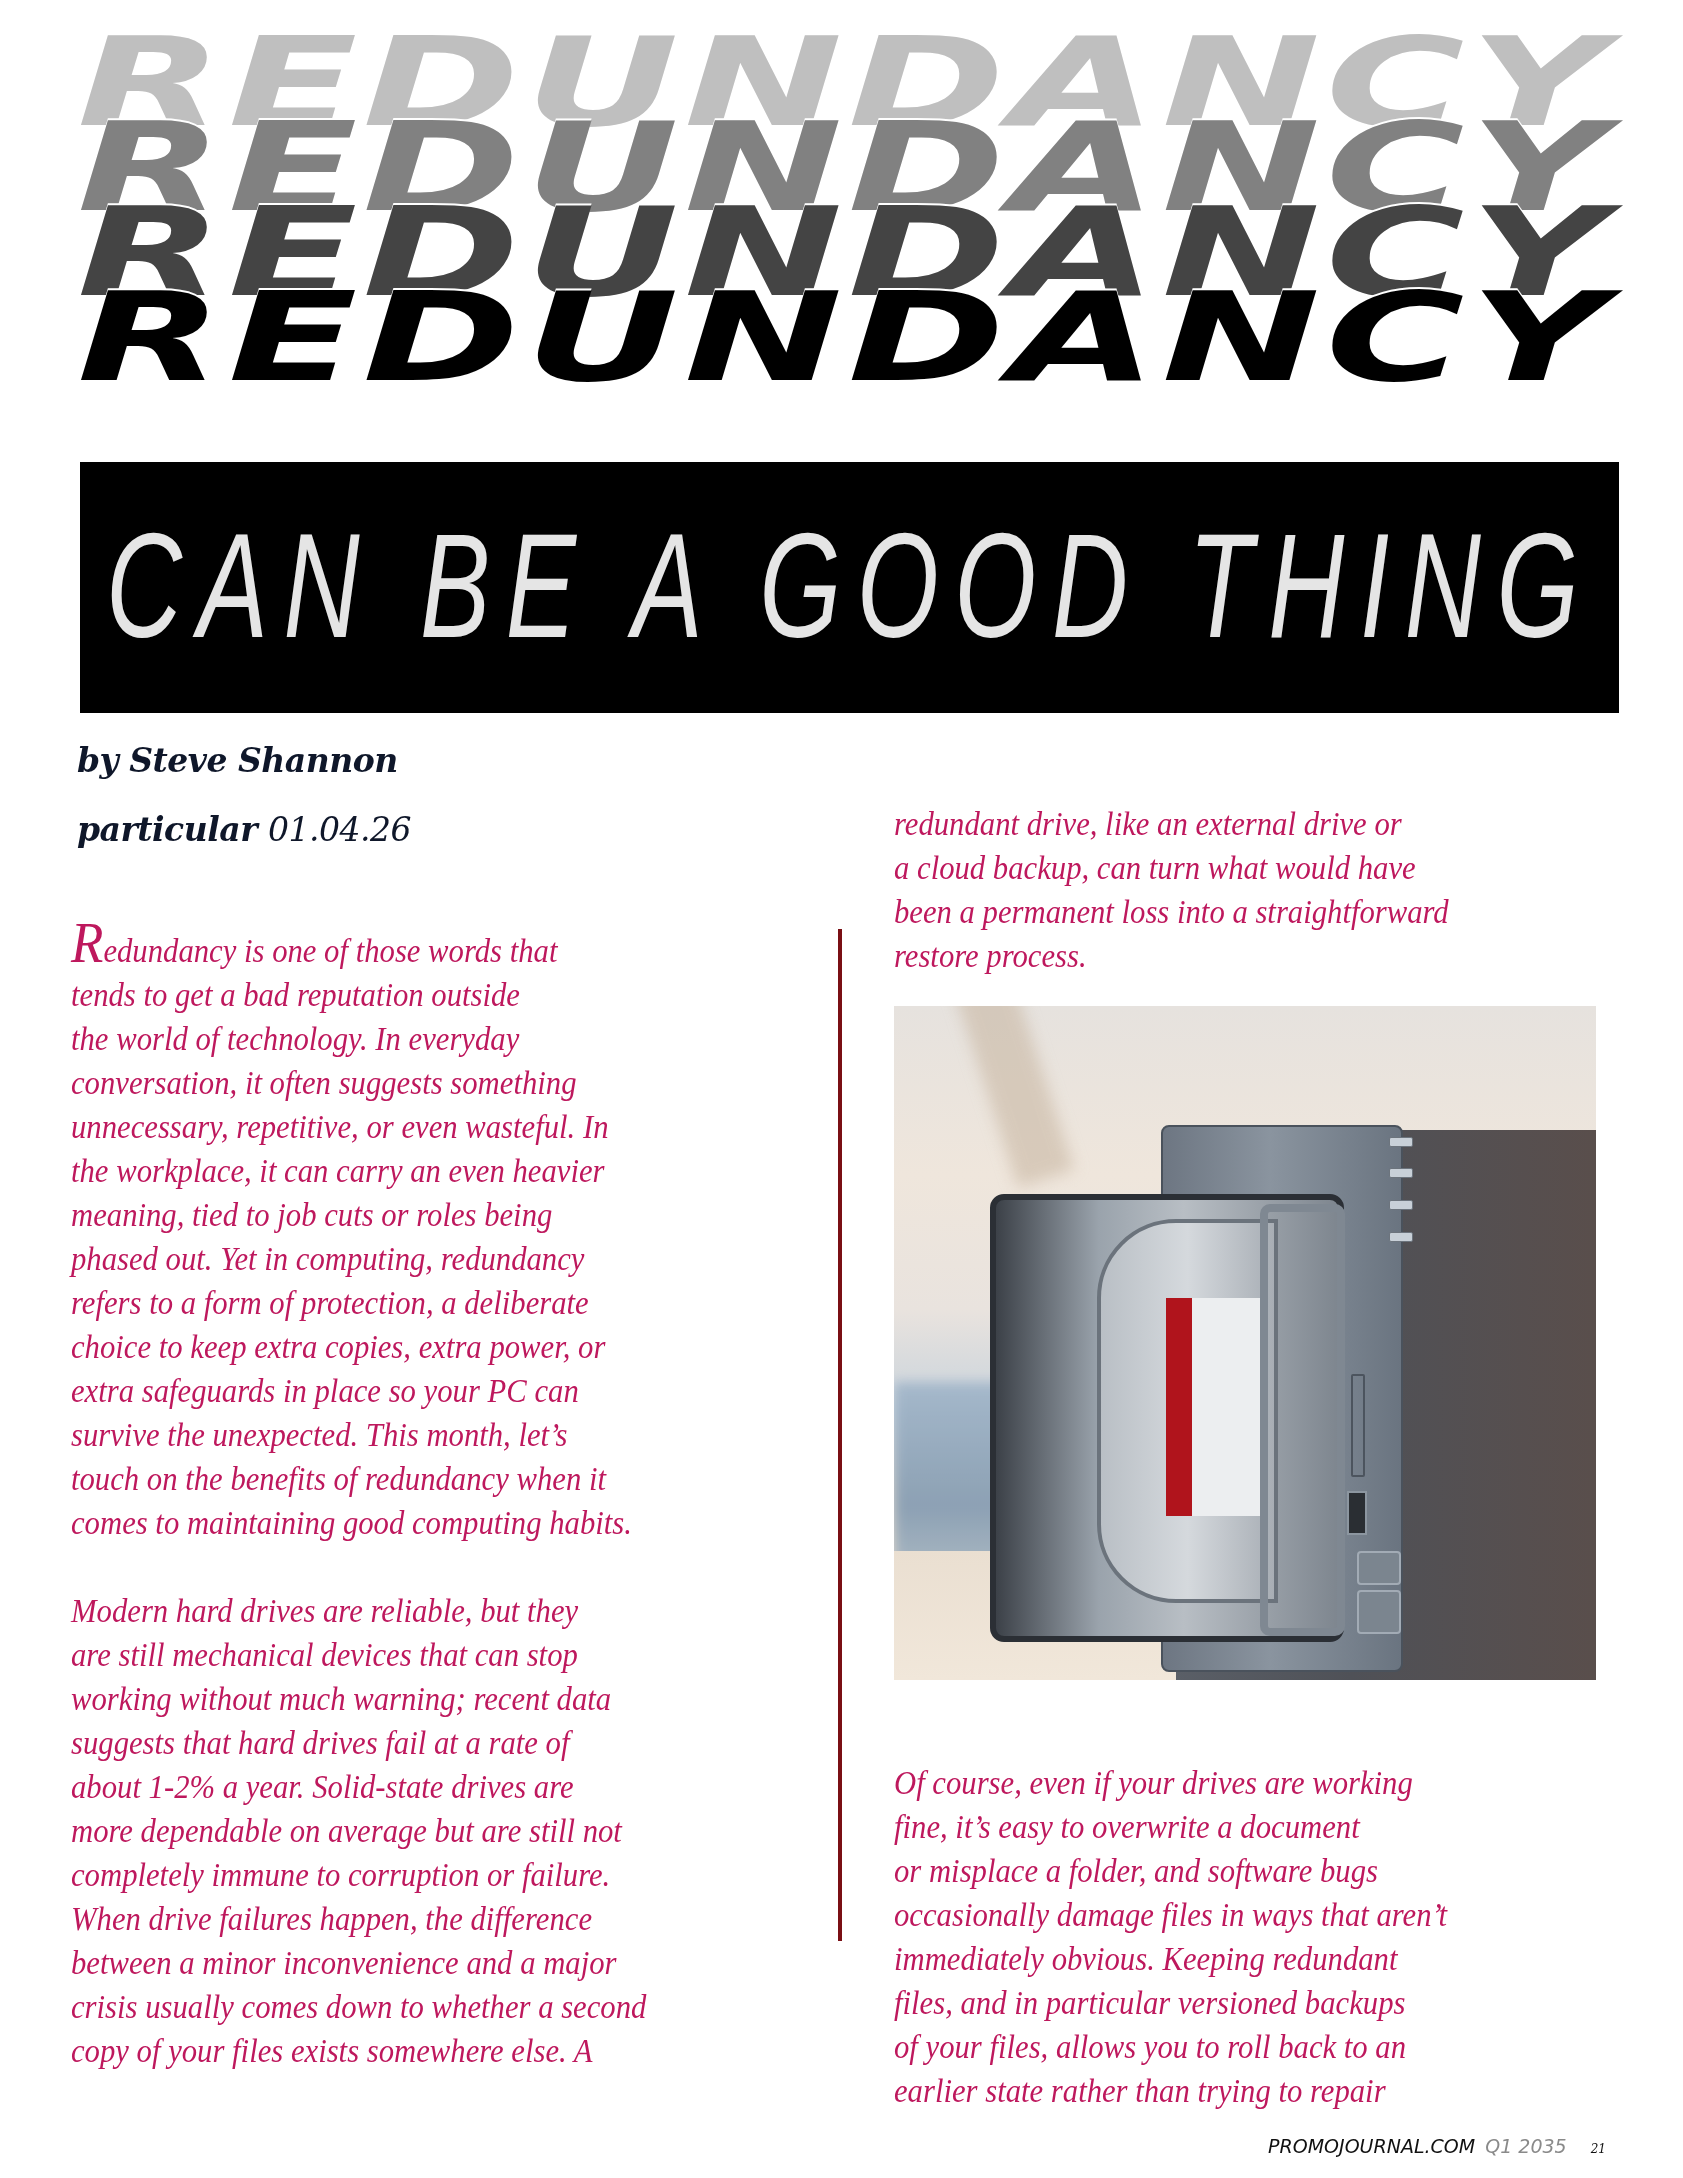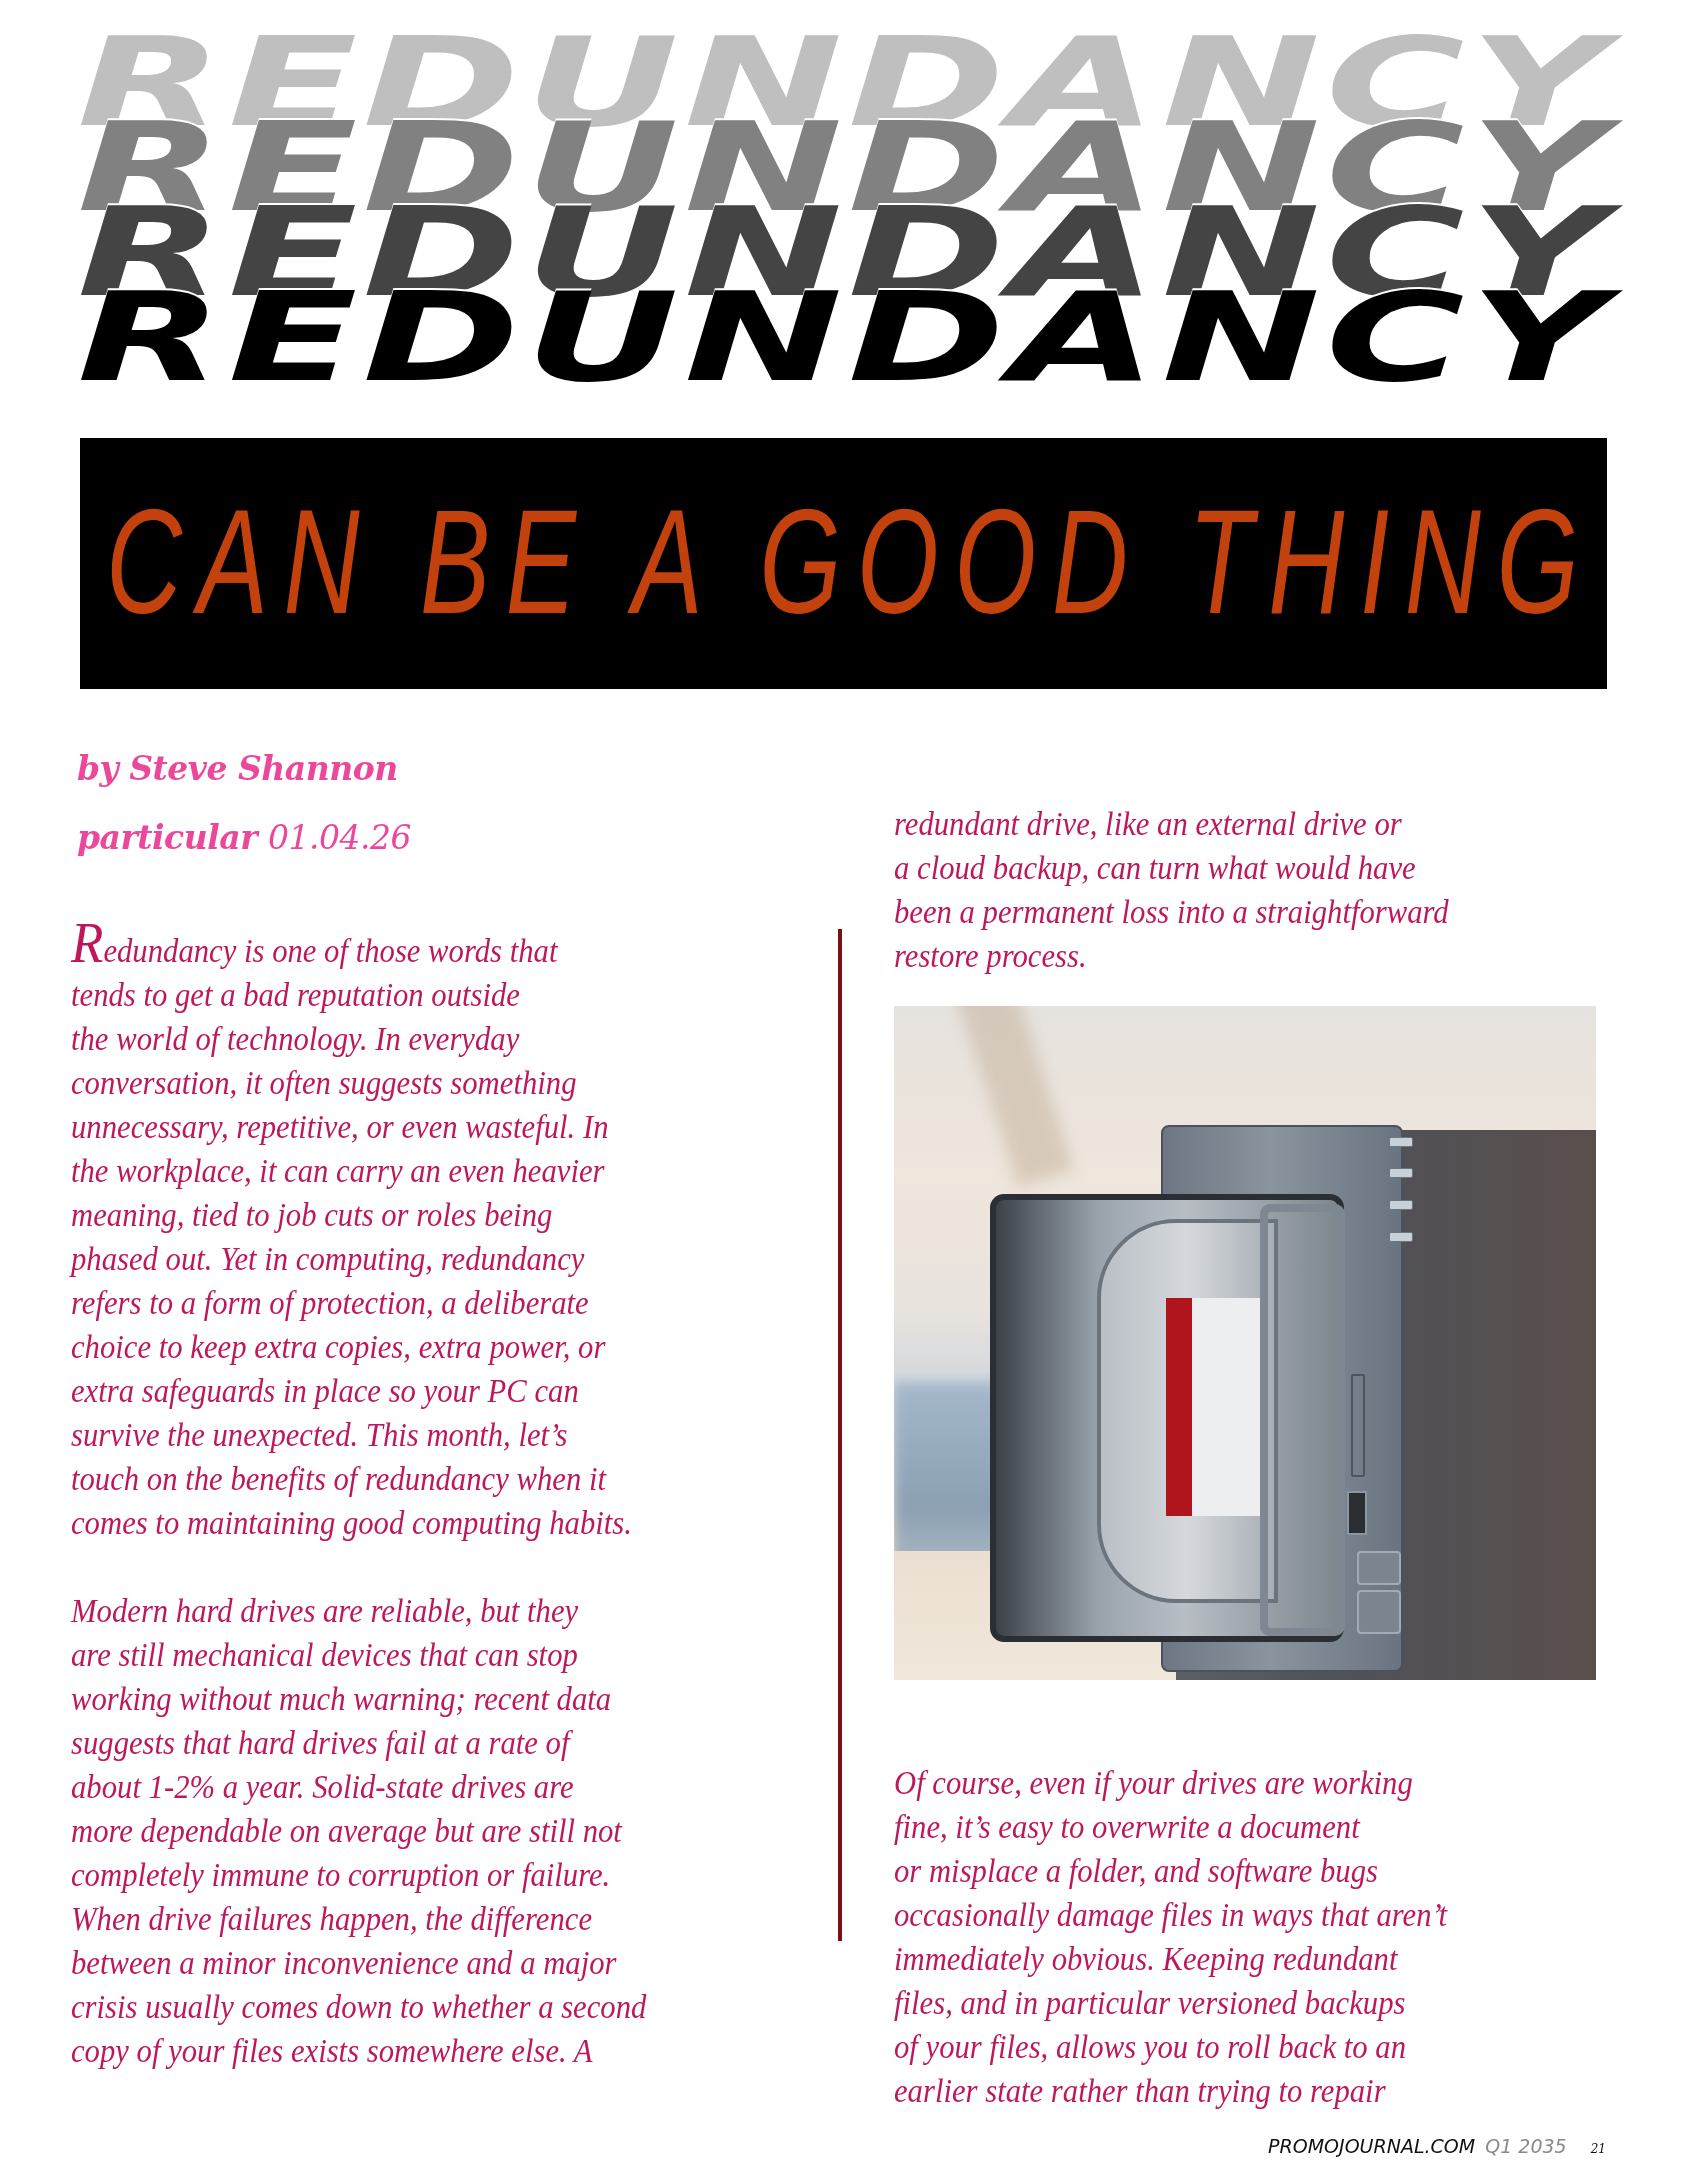--- a/index.html
+++ b/index.html
@@ -20,36 +20,35 @@
     -webkit-text-stroke: 0px;
     text-shadow: 0 -3px 0 #ffffff;
   }
   .row-1 { top: 0px;   color: #bfbfbf; z-index: 1; }
   .row-2 { top: 85px;  color: #818181; z-index: 2; }
   .row-3 { top: 170px; color: #444444; z-index: 3; }
   .row-4 { top: 255px; color: #000000; z-index: 4; }
 
   
   .banner {
-    position: absolute; left: 80px; top: 438px; width: 1527px; height: 251px;
-    background: #000; color: #c2410c; overflow: hidden;
+    position: absolute; left: 80px; top: 462px; width: 1527px; height: 251px;
+    background: #000; color: #e5e5e5; overflow: hidden; padding-left: 12px;
   }
   .banner-text {
     position: absolute; left: 26px; top: 40px; width: 1485px;
     font-family: "Liberation Sans", sans-serif; font-weight: normal;
     font-size: 149px; line-height: 168px; letter-spacing: 22px;
     white-space: nowrap; transform: scaleX(0.62); transform-origin: left top;
   }
 
   
   .byline {
     position: absolute; left: 77px; font-family: "DejaVu Serif", serif;
-    font-weight: bold; font-size: 33px; color: #ec4899; white-space: nowrap;
+    font-weight: bold; font-size: 33px; color: #0f172a; white-space: nowrap;
     letter-spacing: -0.5px;
-    margin-top: 8px;
   }
   .byline.author { top: 741px; }
   .byline.published { top: 810px; }
   .byline .date { font-weight: normal; }
 
   
   .col {
     position: absolute; font-family: "Liberation Serif", serif;
     font-size: 33px; line-height: 44px; color: #be185d;
   }

